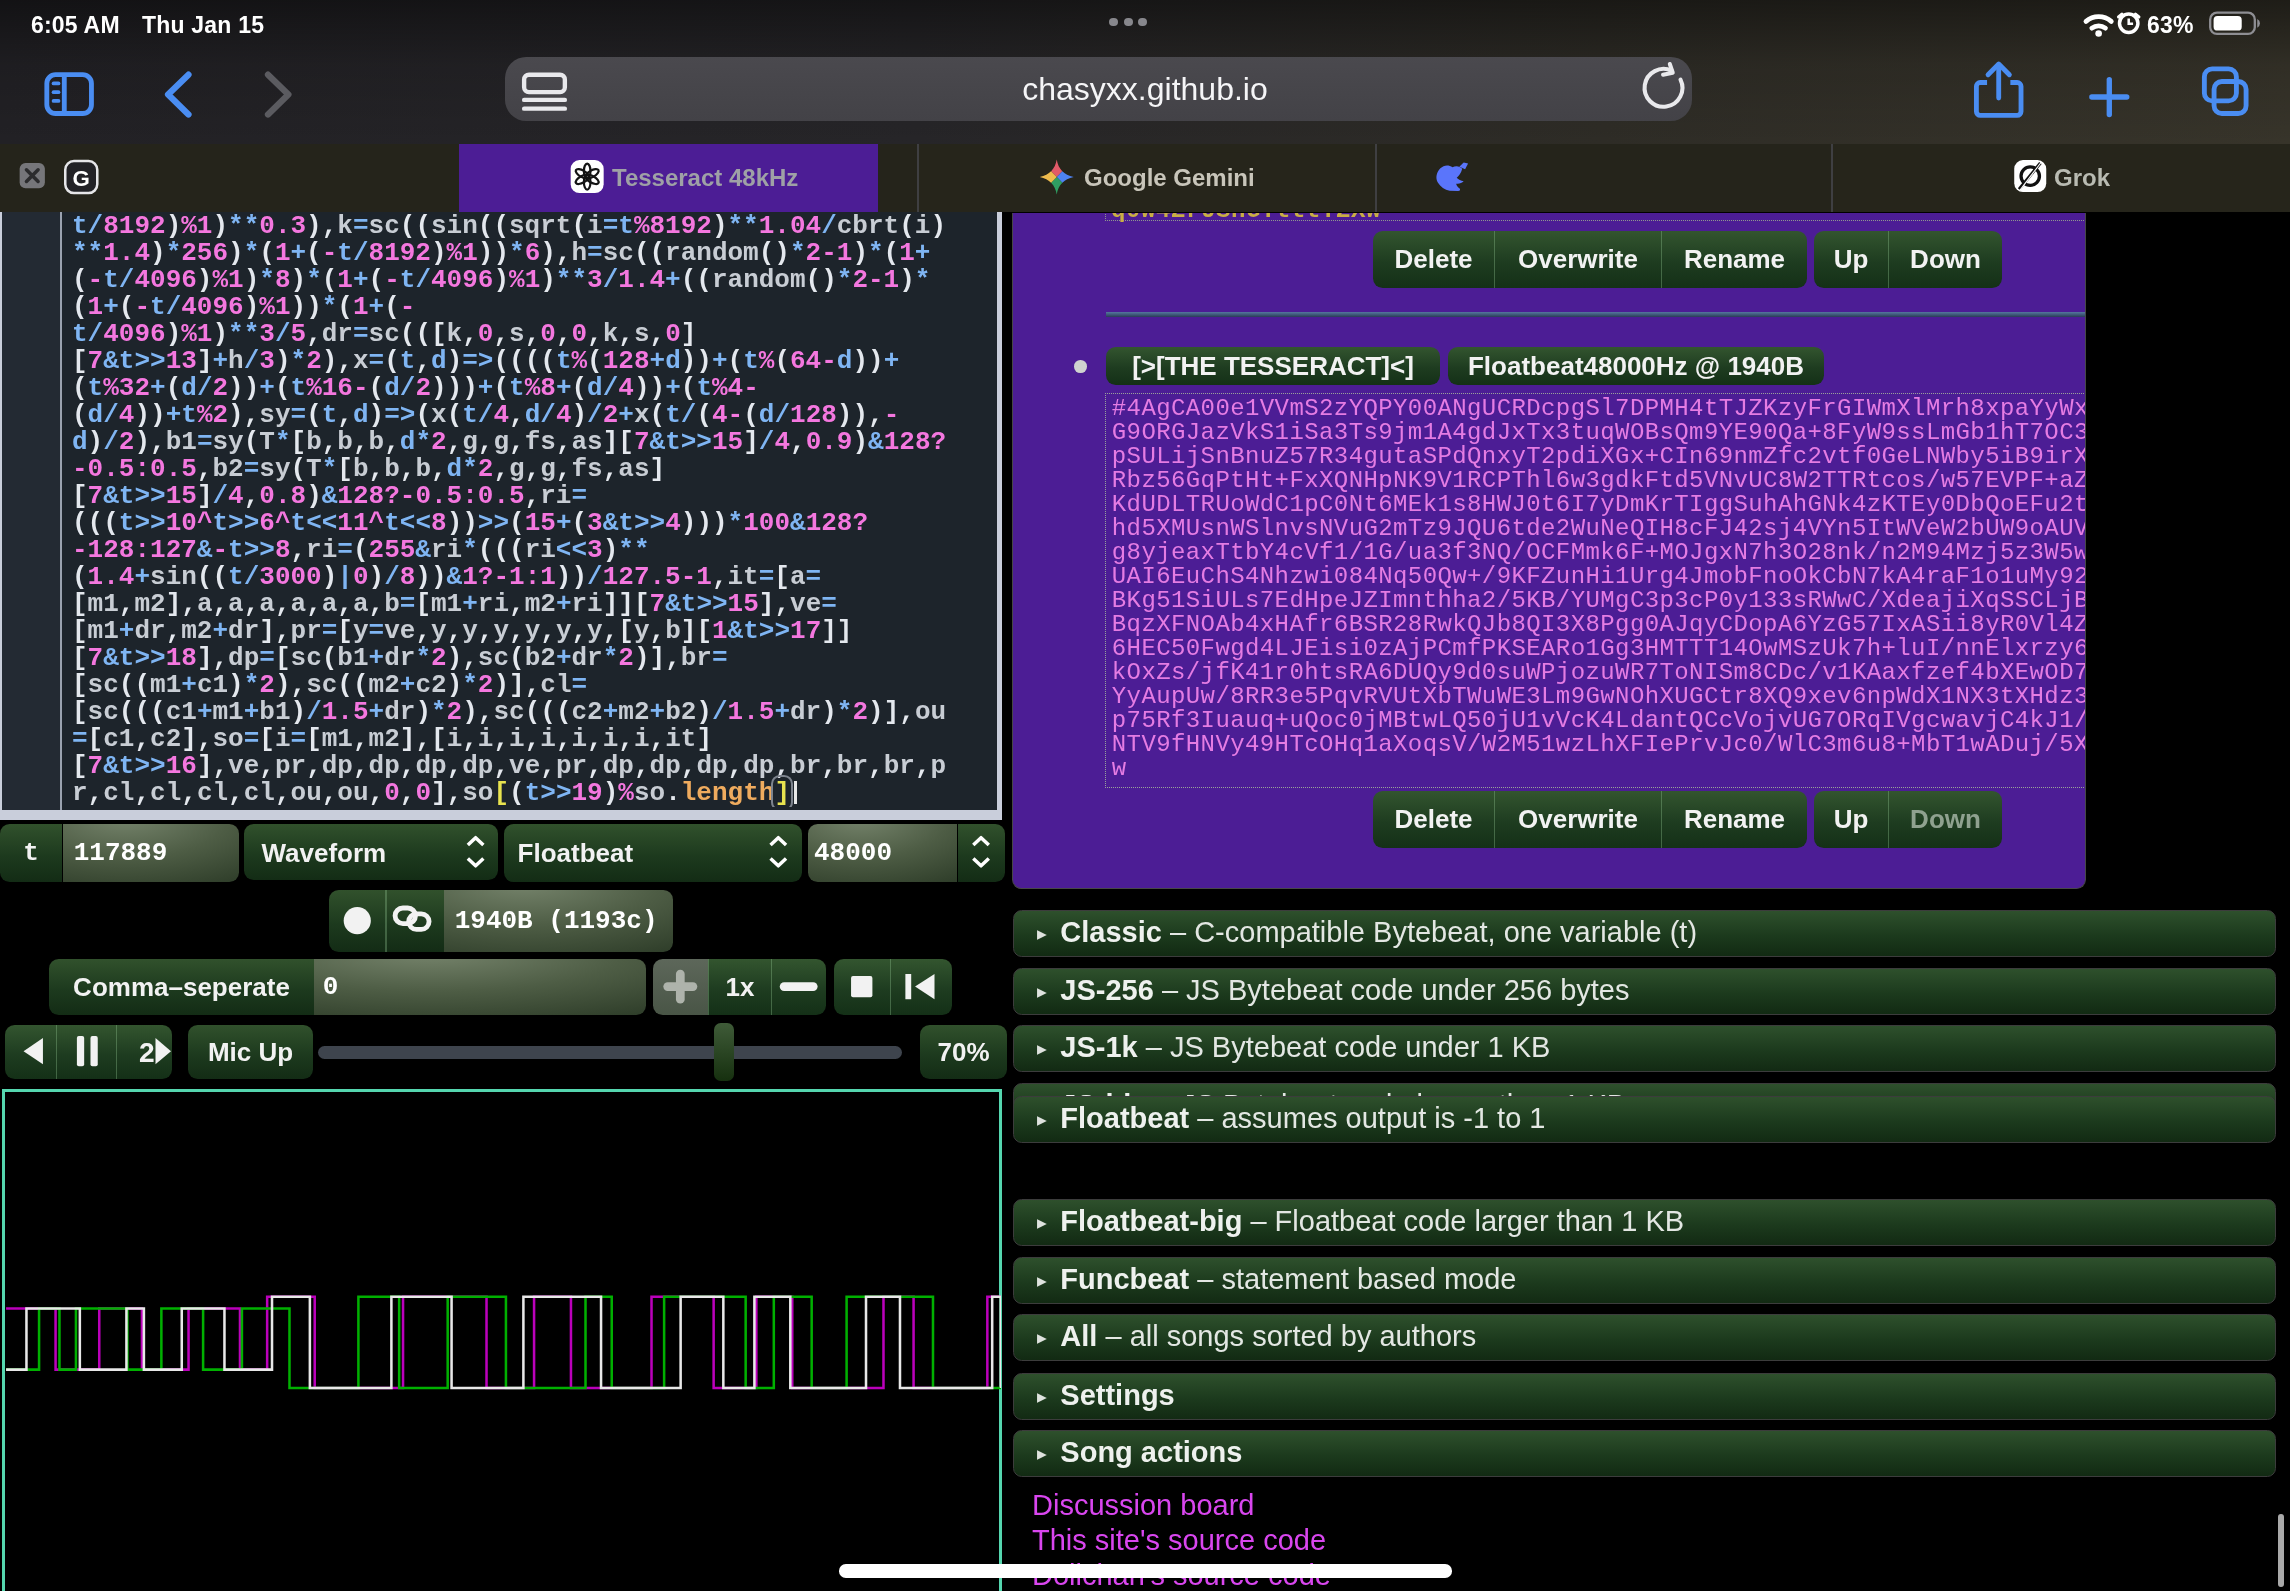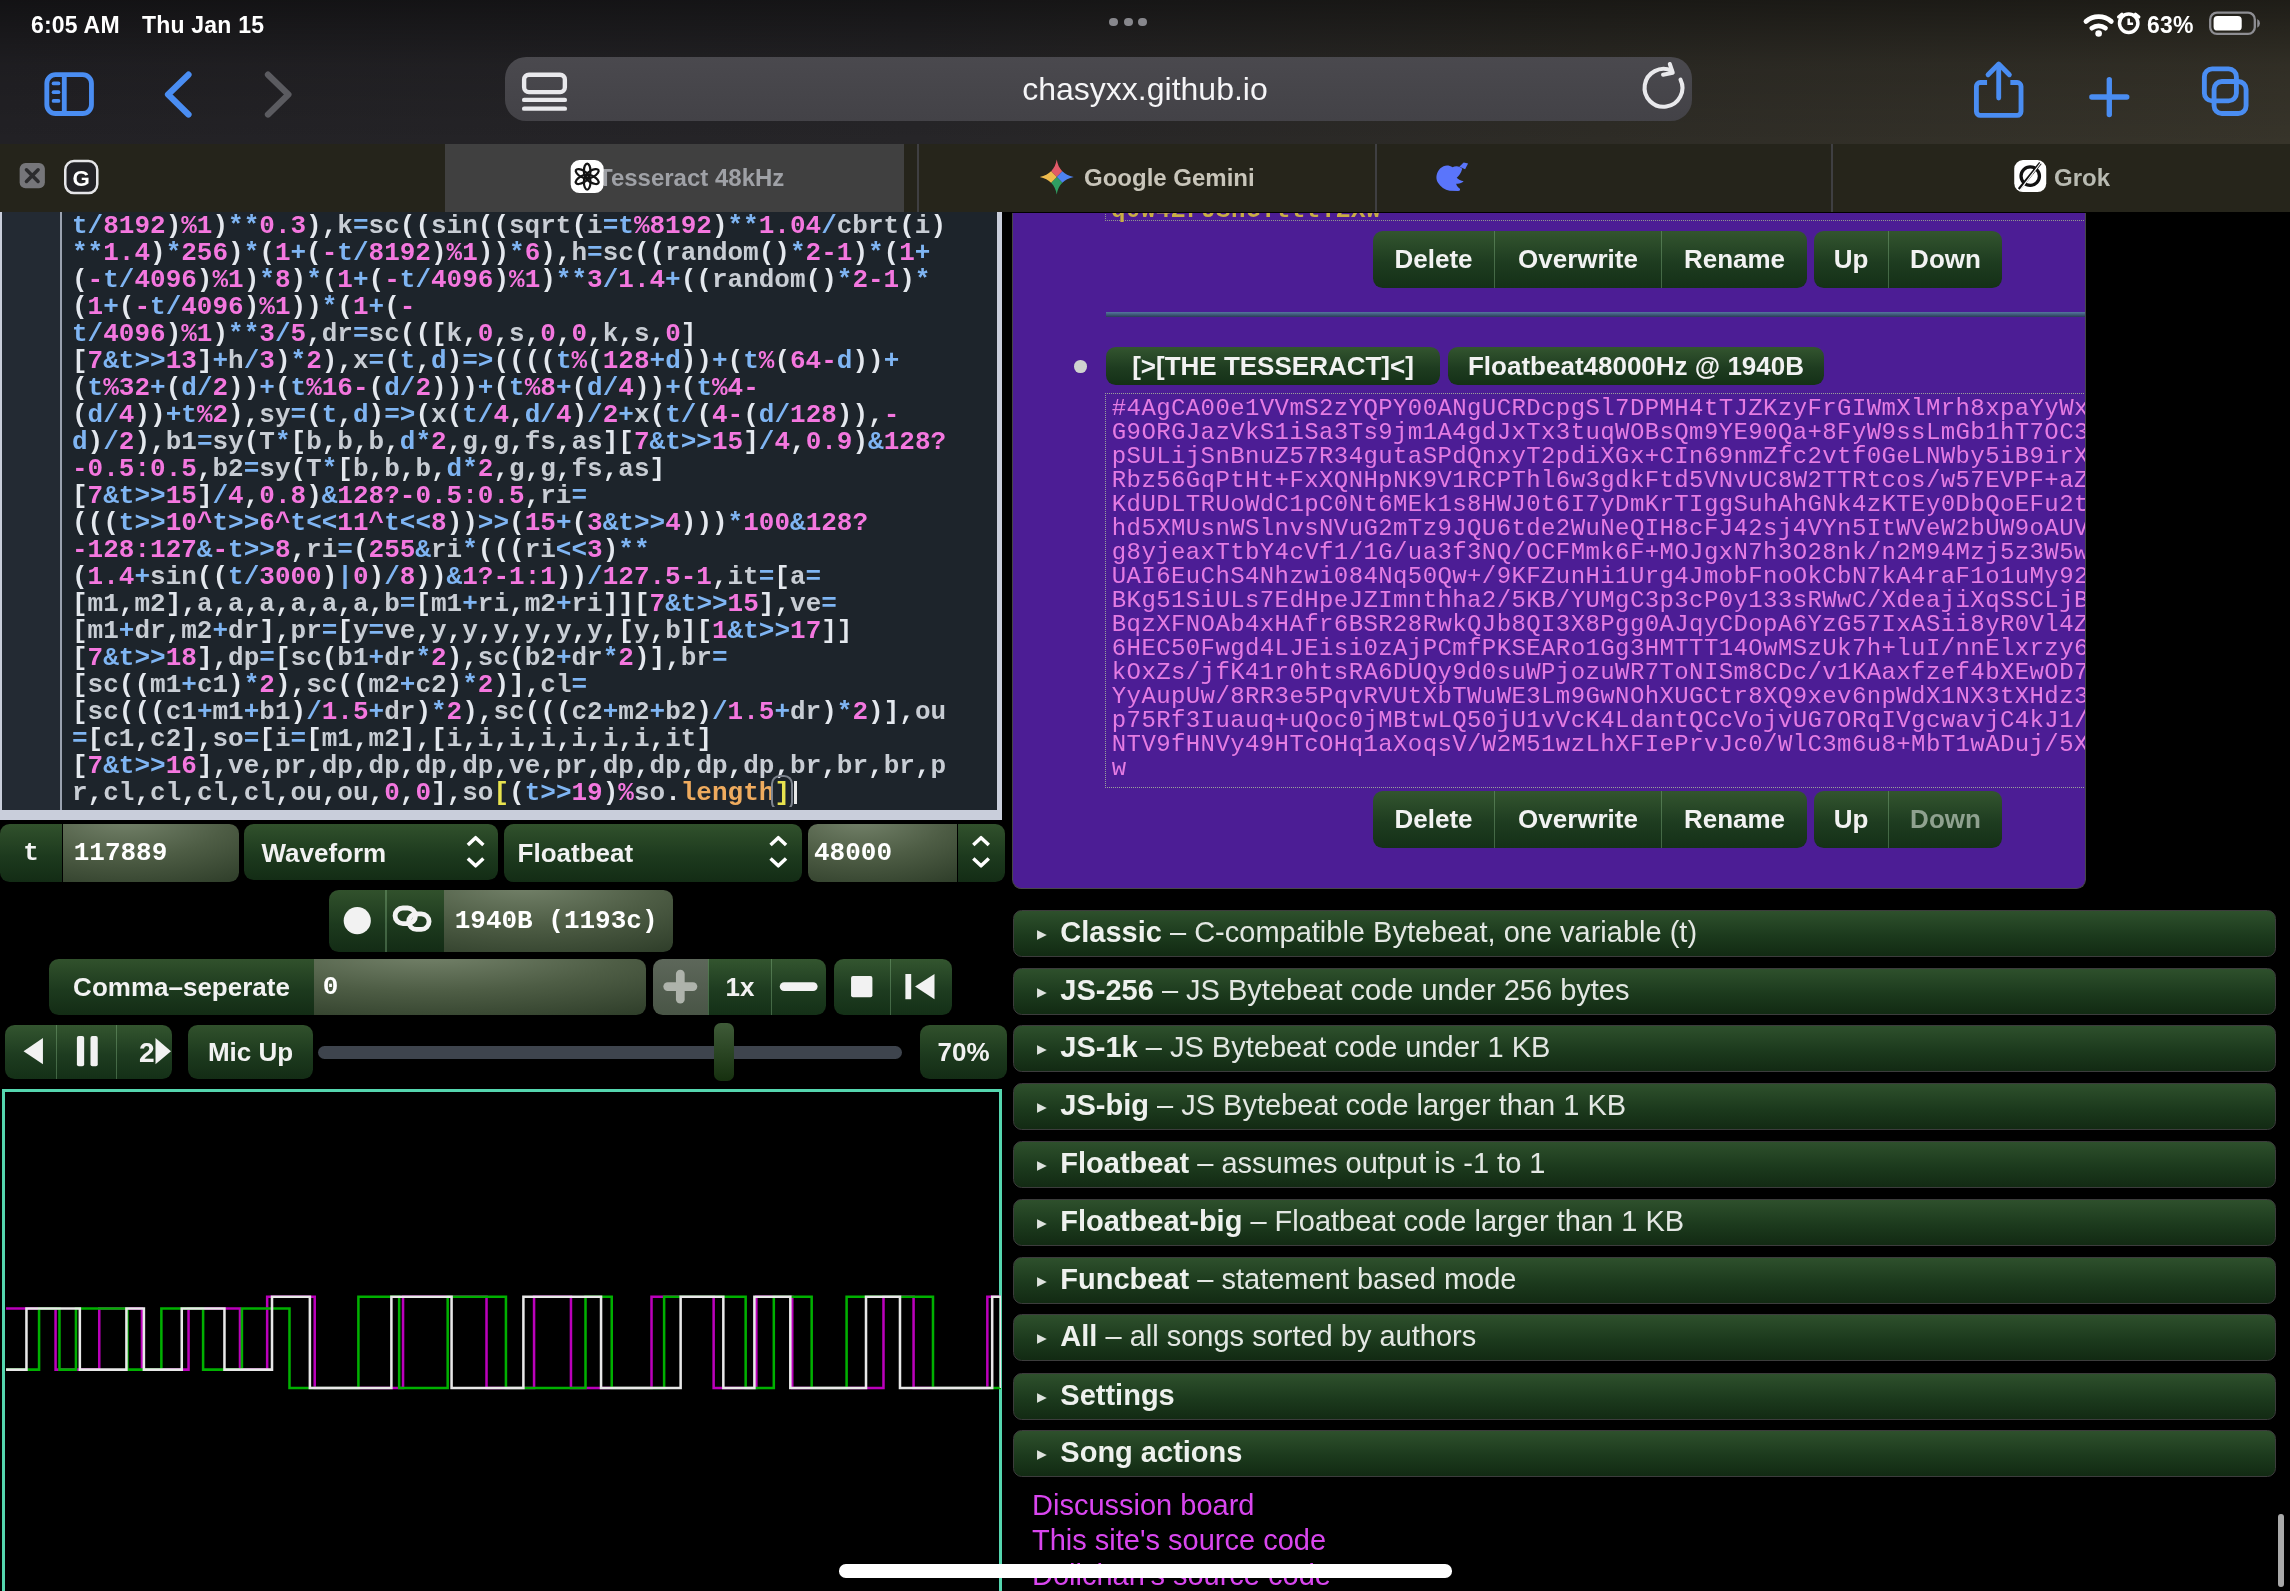--- a/index.html
+++ b/index.html
@@ -8,21 +8,21 @@
 #toolbar:before{content:"";position:absolute;inset:0;background:linear-gradient(180deg,rgba(0,0,0,.45),rgba(0,0,0,.12) 45%,rgba(0,0,0,0));}
 .st{position:absolute;top:11.6px;color:#fff;font-size:23px;font-weight:700;letter-spacing:0.2px}
 #dots span{position:absolute;top:17.5px;width:8.7px;height:8.7px;border-radius:50%;background:#87878c}
 #urlbar{position:absolute;left:505px;top:57px;width:1187px;height:64px;border-radius:21.3px;
  background:linear-gradient(180deg,#4a494e,#434247)}
 #urltext{position:absolute;left:0;right:0;top:71px;text-align:center;color:#f5f5f7;font-size:32px;font-weight:400}
 #tabbar{position:absolute;left:0;top:144px;width:2290px;height:68px;background:#25241b}
 .tab{position:absolute;top:0;height:68px}
 .tabt{position:absolute;top:20.4px;font-size:24px;font-weight:700;white-space:nowrap}
 #tab1{left:0;width:459px;background:#3a393e}
-#tab2{left:445px;width:459px;background:#404040}
+#tab2{left:459px;width:419px;background:#4c1d95}
 #tab3{left:919px;width:456px;background:#26251b}
 #tab4{left:1377px;width:454px;background:#26251b}
 #tab5{left:1833px;width:457px;background:#26251b}
 .tsep{position:absolute;top:0;width:1.9px;height:68px;background:#3f3f42}
 #content{position:absolute;left:0;top:212px;width:2290px;height:1380px;background:#000}
 #editor{position:absolute;left:0;top:0;width:1002px;height:608px;background:#1d242b;
  border-left:2.9px solid #c9cedb;border-right:5.8px solid #c9cedb;border-bottom:10.7px solid #c9cedb}
 #gutter{position:absolute;left:0;top:0;width:60px;height:100%;background:#232a33;border-right:2.9px solid #9aa2af}
 #code{position:absolute;left:70px;top:1px;width:927px;height:594px;overflow:hidden;
  font-family:"Liberation Mono",monospace;font-size:26px;line-height:27px;font-weight:700;white-space:pre;color:#c8cdd4}
@@ -196,21 +196,21 @@
   <div class="bgroup" style="left:801px;top:578px;height:57px">
     <div style="width:74px">Up</div>
         <div style="width:114px;color:#8fa18f">Down</div>
   </div>
 </div>
 
   <div class="sect" style="top:698px"><span class="tri">▸</span><b>Classic</b> – C-compatible Bytebeat, one variable (t)</div>
 <div class="sect" style="top:756px"><span class="tri">▸</span><b>JS-256</b> – JS Bytebeat code under 256 bytes</div>
 <div class="sect" style="top:813px"><span class="tri">▸</span><b>JS-1k</b> – JS Bytebeat code under 1 KB</div>
 <div class="sect" style="top:871px"><span class="tri">▸</span><b>JS-big</b> – JS Bytebeat code larger than 1 KB</div>
-<div class="sect" style="top:929px"><span class="tri">▸</span><b>Floatbeat</b> – assumes output is -1 to 1</div>
+<div class="sect" style="top:884px"><span class="tri">▸</span><b>Floatbeat</b> – assumes output is -1 to 1</div>
 <div class="sect" style="top:987px"><span class="tri">▸</span><b>Floatbeat-big</b> – Floatbeat code larger than 1 KB</div>
 <div class="sect" style="top:1045px"><span class="tri">▸</span><b>Funcbeat</b> – statement based mode</div>
 <div class="sect" style="top:1102px"><span class="tri">▸</span><b>All</b> – all songs sorted by authors</div>
 <div class="sect" style="top:1161px"><span class="tri">▸</span><b>Settings</b></div>
 <div class="sect" style="top:1218px"><span class="tri">▸</span><b>Song actions</b></div>
   <span class="link" style="top:1277px">Discussion board</span>
   <span class="link" style="top:1312px">This site's source code</span>
   <span class="link" style="top:1347px">Dollchan's source code</span>
 </div>
 <svg class="abs" style="left:5.8px;top:1093px" width="995" height="495" viewBox="0 0 1025 510">

